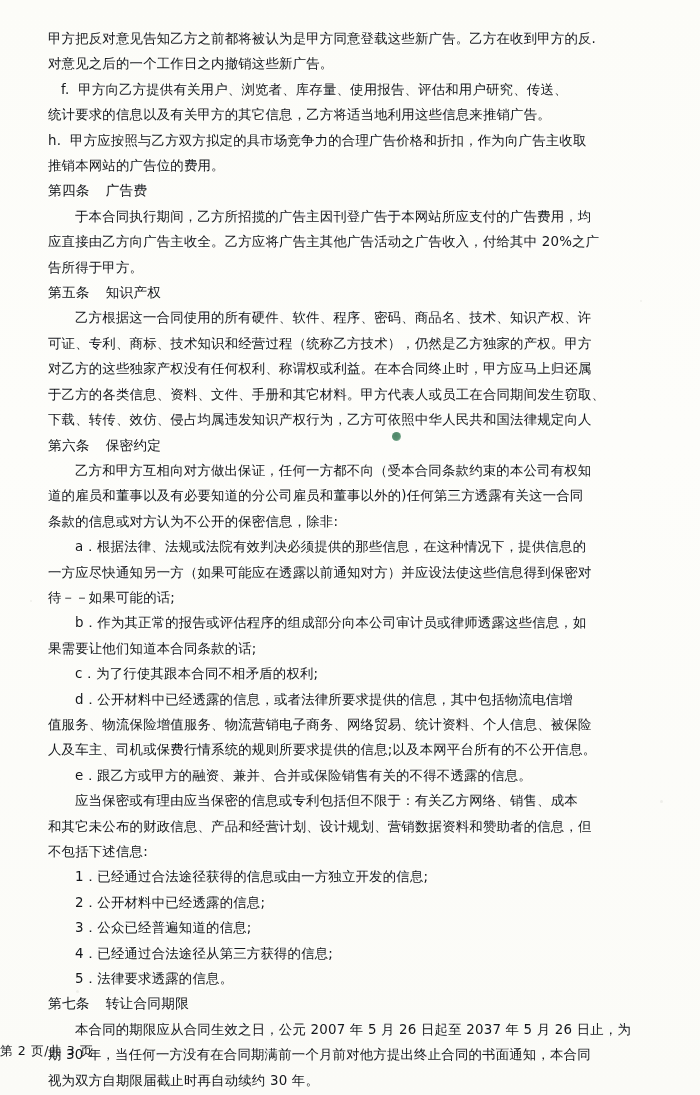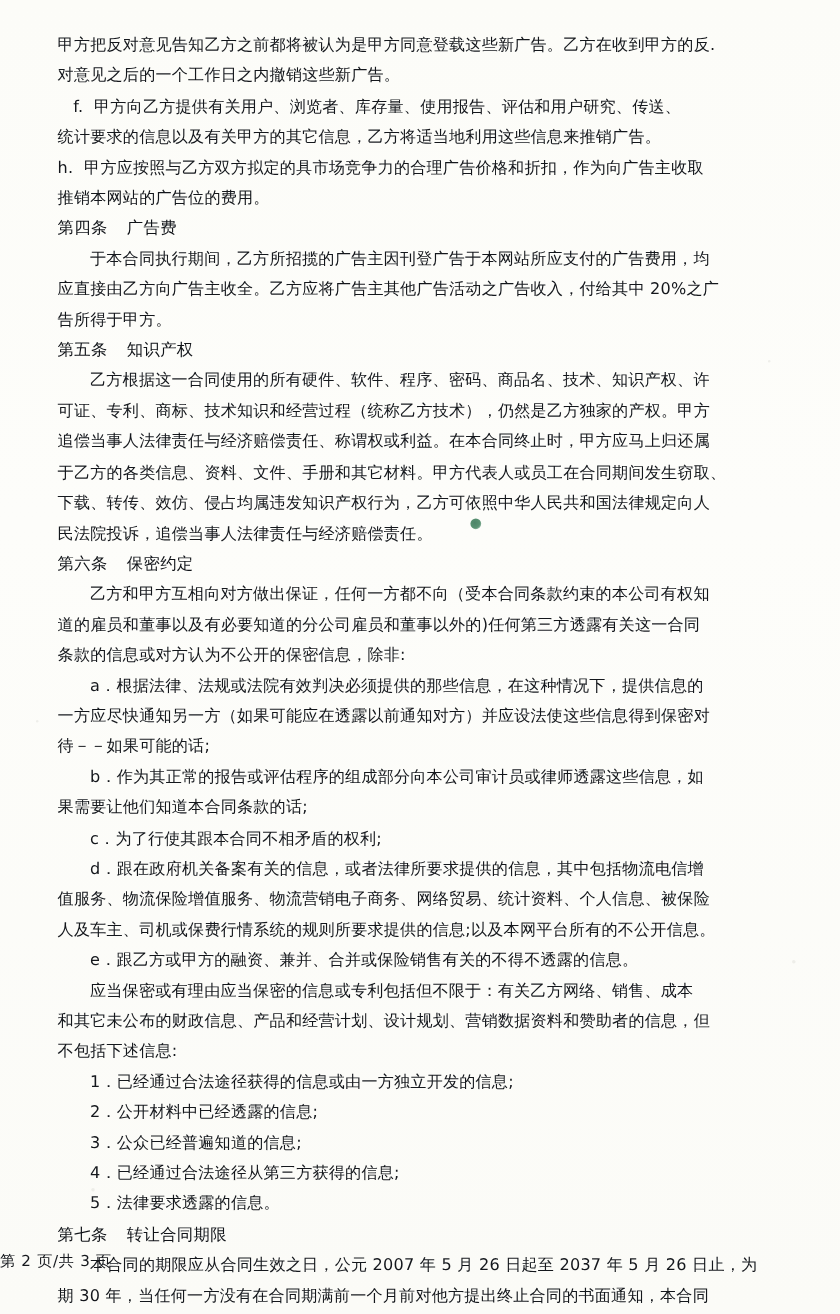--- a/index.html
+++ b/index.html
@@ -97,38 +97,37 @@
     </div>
     <div class="line para ind-2">于本合同执行期间，乙方所招揽的广告主因刊登广告于本网站所应支付的广告费用，均</div>
     <div class="line para">应直接由乙方向广告主收全。乙方应将广告主其他广告活动之广告收入，付给其中 20%之广</div>
     <div class="line para">告所得于甲方。</div>
 
     <div class="heading">
       <span class="num">第五条</span><span>知识产权</span>
     </div>
     <div class="line para ind-2">乙方根据这一合同使用的所有硬件、软件、程序、密码、商品名、技术、知识产权、许</div>
     <div class="line para">可证、专利、商标、技术知识和经营过程（统称乙方技术），仍然是乙方独家的产权。甲方</div>
-    <div class="line para">追偿当事人法律责任与经济赔偿责任、称谓权或利益。在本合同终止时，甲方应马上归还属</div>
+    <div class="line para">对乙方的这些独家产权没有任何权利、称谓权或利益。在本合同终止时，甲方应马上归还属</div>
     <div class="line para">于乙方的各类信息、资料、文件、手册和其它材料。甲方代表人或员工在合同期间发生窃取、</div>
     <div class="line para">下载、转传、效仿、侵占均属违发知识产权行为，乙方可依照中华人民共和国法律规定向人</div>
-    <div class="line para">民法院投诉，追偿当事人法律责任与经济赔偿责任。</div>
 
     <div class="heading">
       <span class="num">第六条</span><span>保密约定</span>
     </div>
     <div class="line para ind-2">乙方和甲方互相向对方做出保证，任何一方都不向（受本合同条款约束的本公司有权知</div>
     <div class="line para">道的雇员和董事以及有必要知道的分公司雇员和董事以外的)任何第三方透露有关这一合同</div>
     <div class="line para">条款的信息或对方认为不公开的保密信息，除非:</div>
     <div class="line para ind-2">a．根据法律、法规或法院有效判决必须提供的那些信息，在这种情况下，提供信息的</div>
     <div class="line para">一方应尽快通知另一方（如果可能应在透露以前通知对方）并应设法使这些信息得到保密对</div>
     <div class="line para">待－－如果可能的话;</div>
     <div class="line para ind-2">b．作为其正常的报告或评估程序的组成部分向本公司审计员或律师透露这些信息，如</div>
     <div class="line para">果需要让他们知道本合同条款的话;</div>
     <div class="line para ind-2">c．为了行使其跟本合同不相矛盾的权利;</div>
-    <div class="line para ind-2">d．跟在政府机关备案有关的信息，或者法律所要求提供的信息，其中包括物流电信增</div>
+    <div class="line para ind-2">d．公开材料中已经透露的信息，或者法律所要求提供的信息，其中包括物流电信增</div>
     <div class="line para">值服务、物流保险增值服务、物流营销电子商务、网络贸易、统计资料、个人信息、被保险</div>
     <div class="line para">人及车主、司机或保费行情系统的规则所要求提供的信息;以及本网平台所有的不公开信息。</div>
     <div class="line para ind-2">e．跟乙方或甲方的融资、兼并、合并或保险销售有关的不得不透露的信息。</div>
     <div class="line para ind-2">应当保密或有理由应当保密的信息或专利包括但不限于：有关乙方网络、销售、成本</div>
     <div class="line para">和其它未公布的财政信息、产品和经营计划、设计规划、营销数据资料和赞助者的信息，但</div>
     <div class="line para">不包括下述信息:</div>
     <div class="line para ind-2">1．已经通过合法途径获得的信息或由一方独立开发的信息;</div>
     <div class="line para ind-2">2．公开材料中已经透露的信息;</div>
     <div class="line para ind-2">3．公众已经普遍知道的信息;</div>
     <div class="line para ind-2">4．已经通过合法途径从第三方获得的信息;</div>

